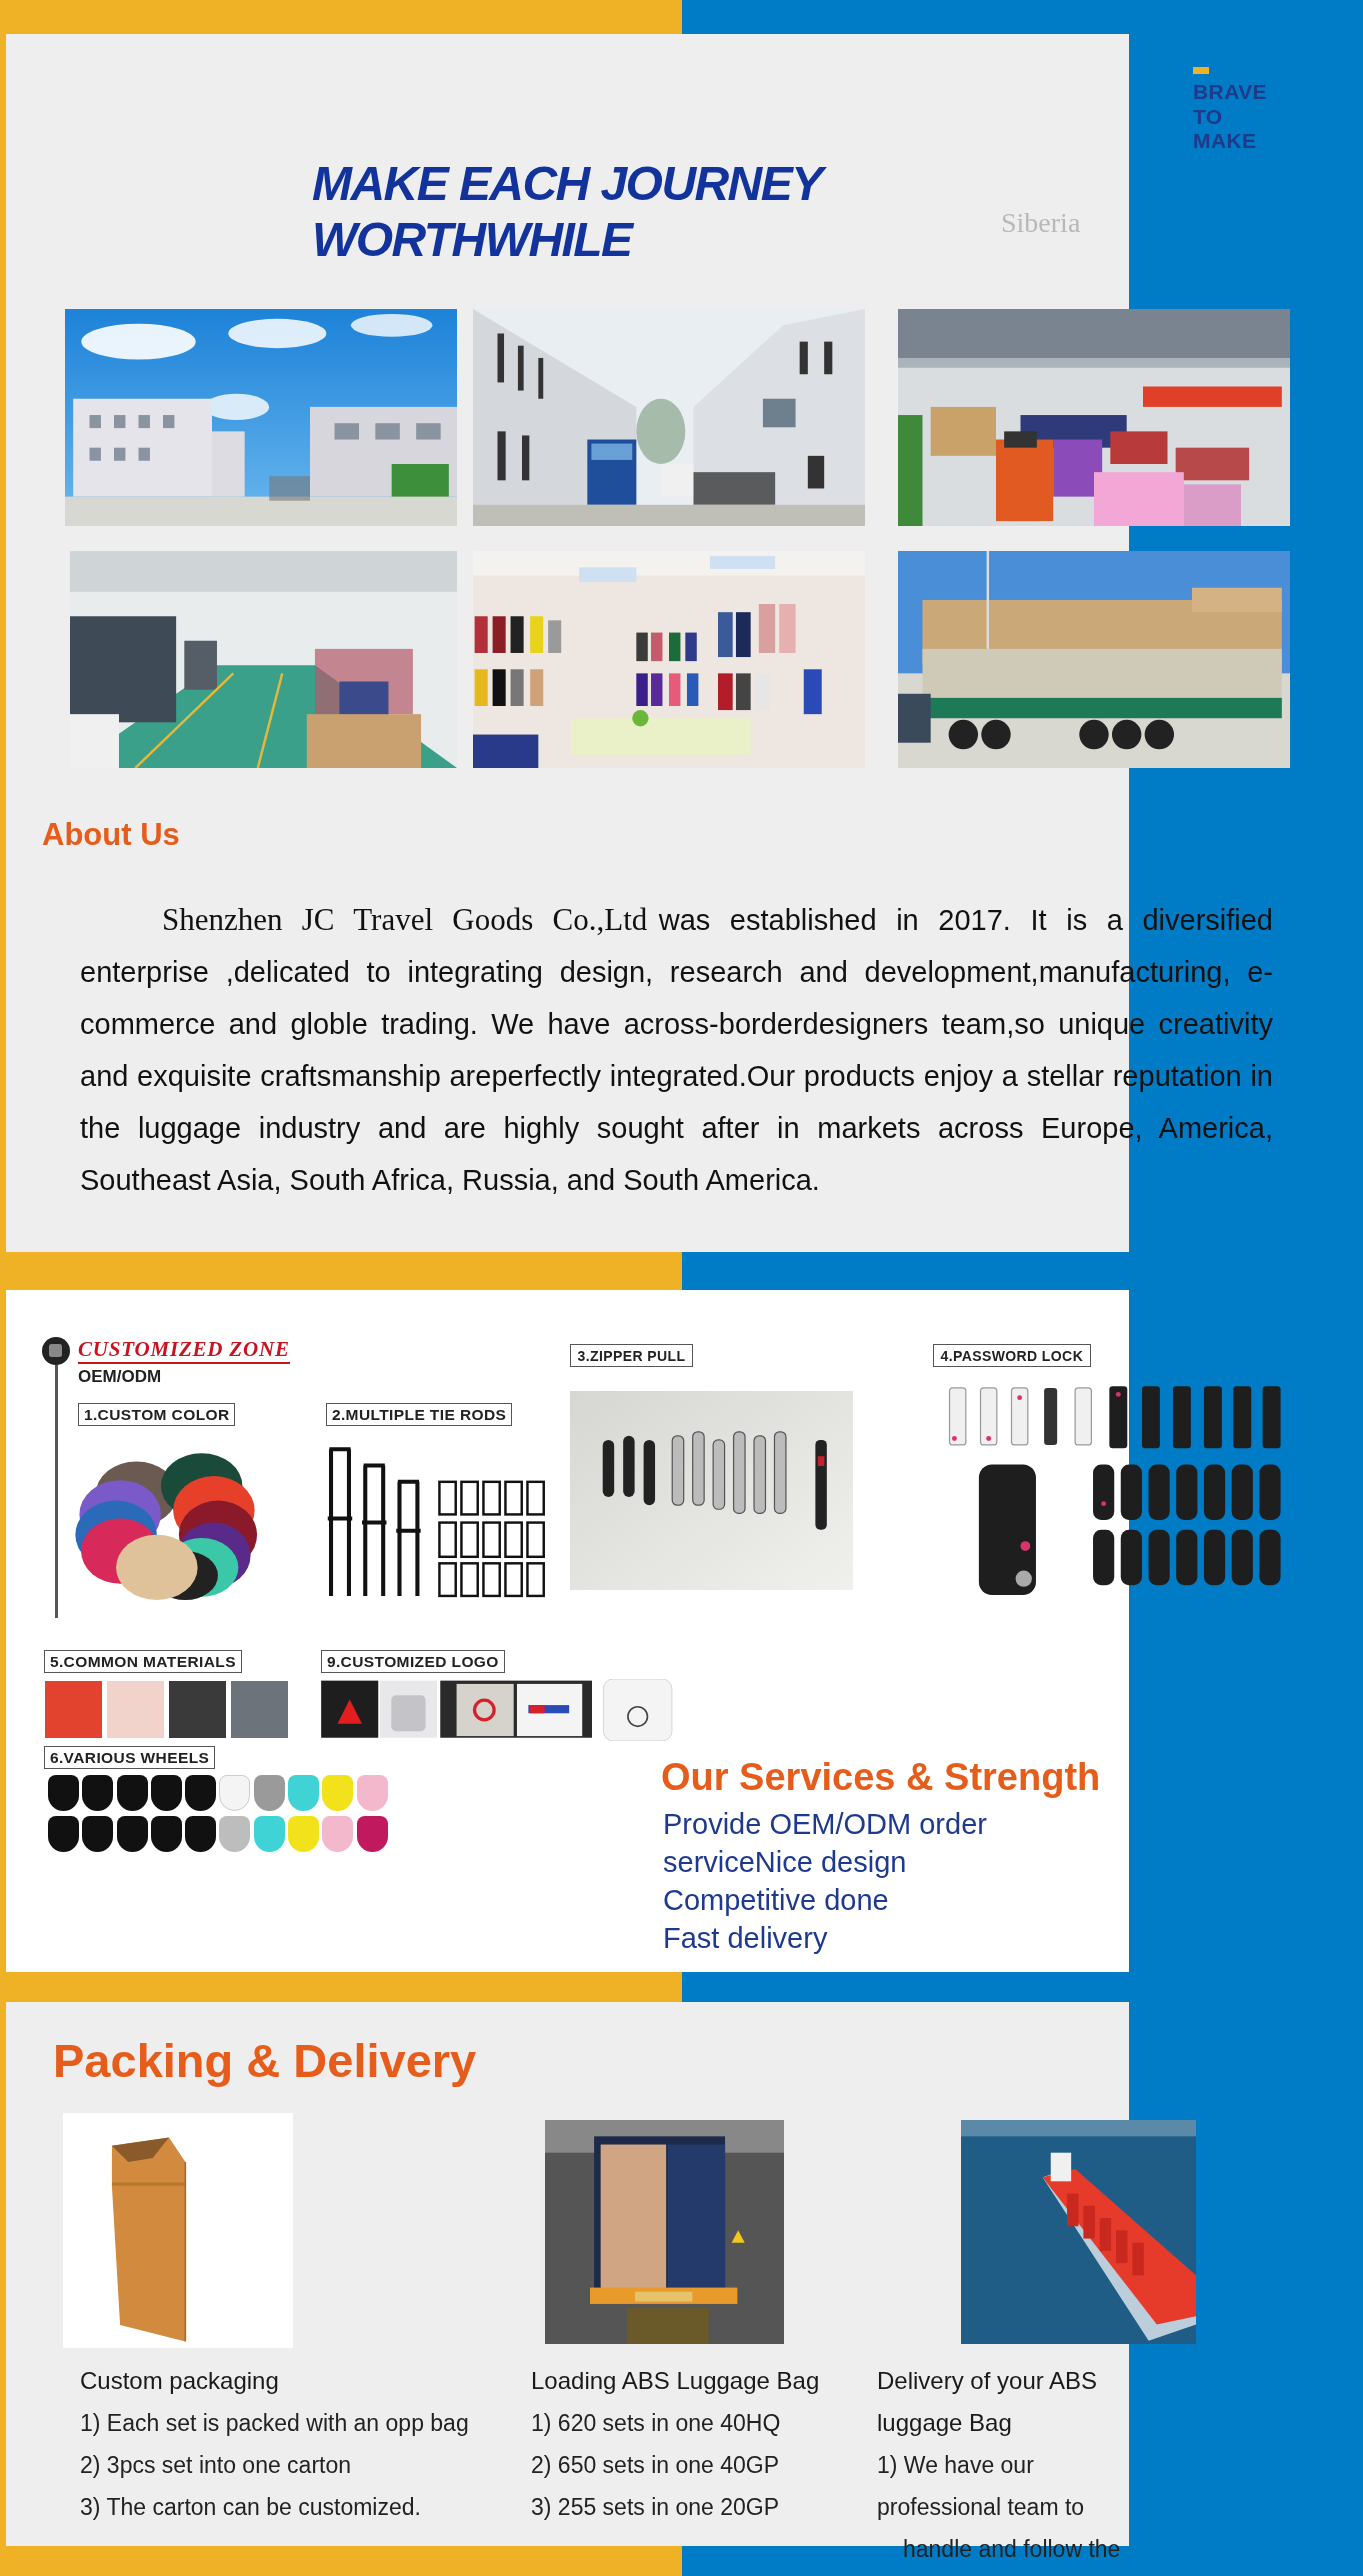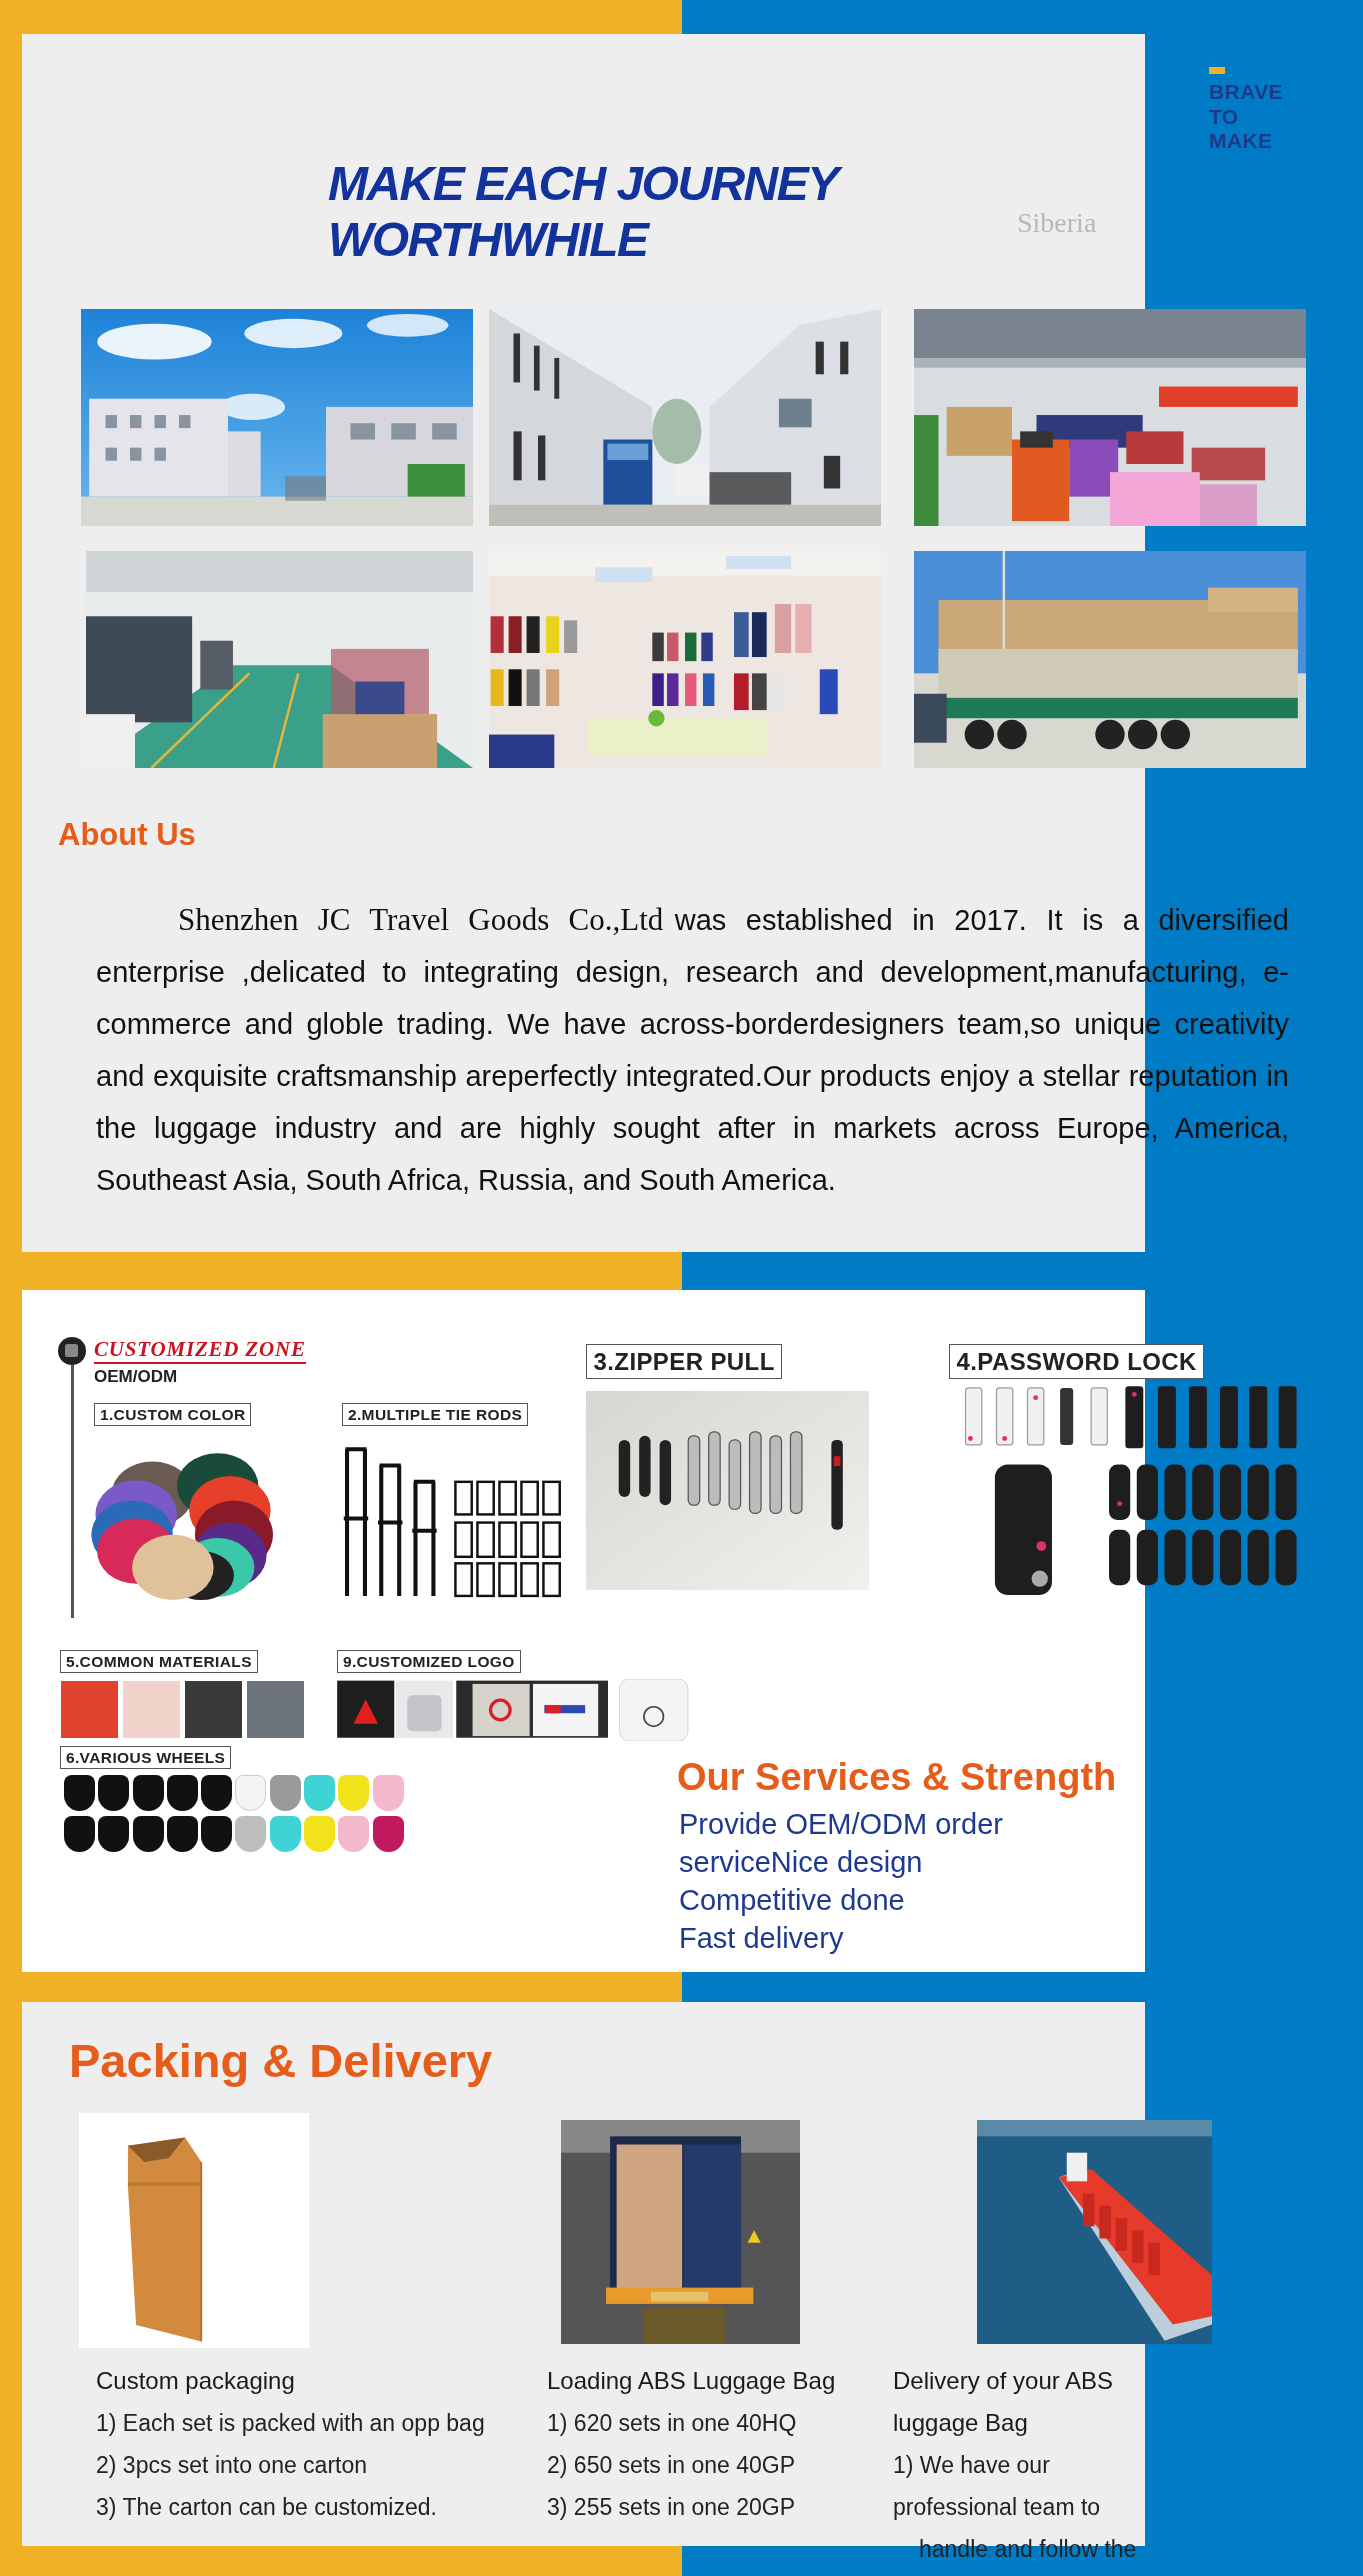--- a/index.html
+++ b/index.html
@@ -2,21 +2,21 @@
 <html style="font-size:13px"><head>
 <meta charset="utf-8">
 <style>
   * { box-sizing: border-box; margin: 0; padding: 0; }
   html, body { width: 1363px; height: 2576px; overflow: hidden; }
   body {
     position: relative;
     font-family: "Liberation Sans", sans-serif;
     background: linear-gradient(to right, #efb227 0, #efb227 682px, #007cc6 682px, #007cc6 100%);
   }
-  .panel { position: absolute; left: 22px; width: 1123px; }
+  .panel { position: absolute; left: 6px; width: 1123px; }
   #p1 { top: 34px; height: 1218px; background: #eeeeee; }
   #p2 { top: 1290px; height: 682px; background: #ffffff; }
   #p3 { top: 2002px; height: 544px; background: #eeeeee; }
 
   
   .brave { position: absolute; left: 1187px; top: 33px; }
   .brave .bar { width: 16.3px; height: 6.5px; background: #efb227; margin-bottom: 6.5px; }
   .brave .w { color: #1e3a8a; font-weight: bold; font-size: 21px; line-height: 24.5px; letter-spacing: 0.4px; }
   .headline {
     position: absolute; left: 306px; top: 121px; width: 785px;
@@ -33,21 +33,21 @@
   }
   .about-text .company { font-family: "Liberation Serif", serif; font-size: 31px; margin-left: 82px; margin-right: 11.4px; }
 
   
   .cz-icon { position: absolute; left: 36px; top: 47px; width: 28px; height: 28px; border-radius: 50%; background: #222; }
   .cz-icon::after { content: ""; position: absolute; left: 7.4px; top: 7.4px; width: 13px; height: 13px; background: #888; border-radius: 2.5px; }
   .cz-line { position: absolute; left: 49px; top: 75px; width: 2.5px; height: 253px; background: #555; }
   .cz-title { position: absolute; left: 72px; top: 47px; color: #c8141e; font-family: "Liberation Serif", serif; font-weight: bold; font-style: italic; font-size: 21px; letter-spacing: 0.8px; border-bottom: 2.5px solid #c8141e; line-height: 24.5px; }
   .cz-sub { position: absolute; left: 72px; top: 77px; color: #222; font-weight: bold; font-size: 17px; }
   .tag { position: absolute; border: 1.6px solid #555; background: #fff; color: #222; font-weight: bold; font-size: 15.5px; padding: 1.6px 4.9px; letter-spacing: 0.4px; white-space: nowrap; }
-  .tag.big { font-size: 24px; padding: 2.5px 6.5px; }
+  .tag.big { font-size: 14px; padding: 2.5px 6.5px; }
   .services-title { position: absolute; left: 655px; top: 466px; color: #e65c1a; font-weight: bold; font-size: 38px; }
   .services-list { position: absolute; left: 657px; top: 515px; color: #1d3a8f; font-size: 29px; line-height: 38px; }
 
   
   .pd-title { position: absolute; left: 47px; top: 31px; color: #e65c1a; font-weight: bold; font-size: 47px; }
   .pd-col { position: absolute; top: 358px; color: #222; font-size: 23px; line-height: 42px; }
   .pd-col .h { font-size: 24px; color: #1a1a1a; }
   .pd-col .ind { padding-left: 26px; }
 </style>
 </head>

